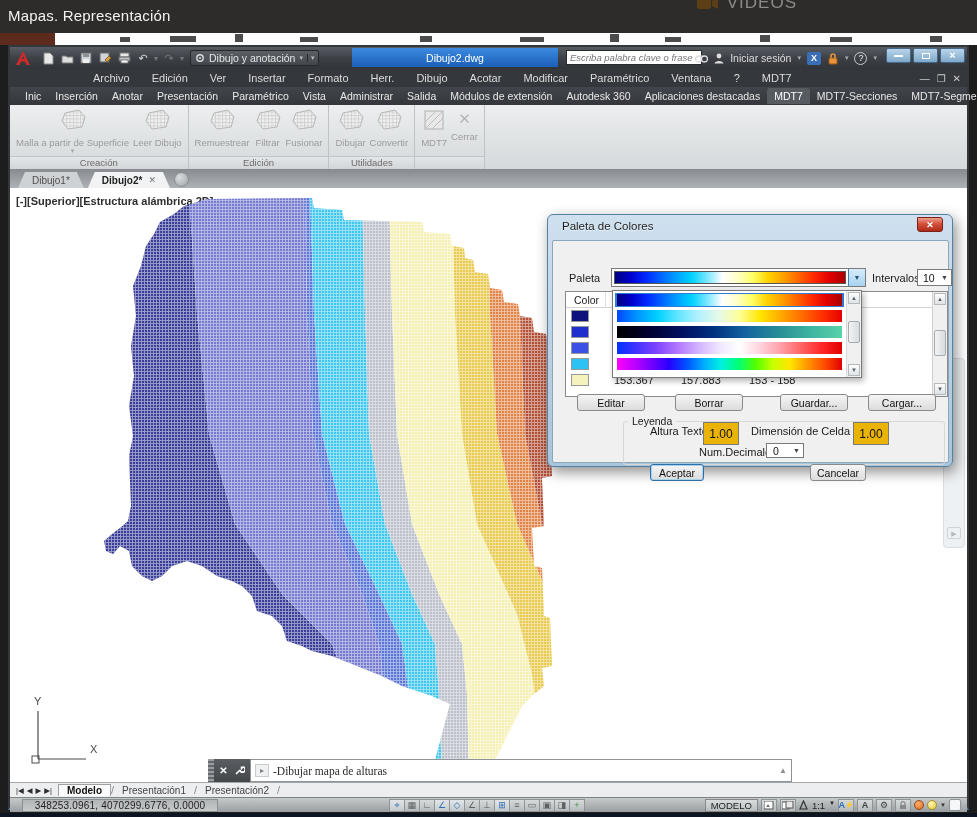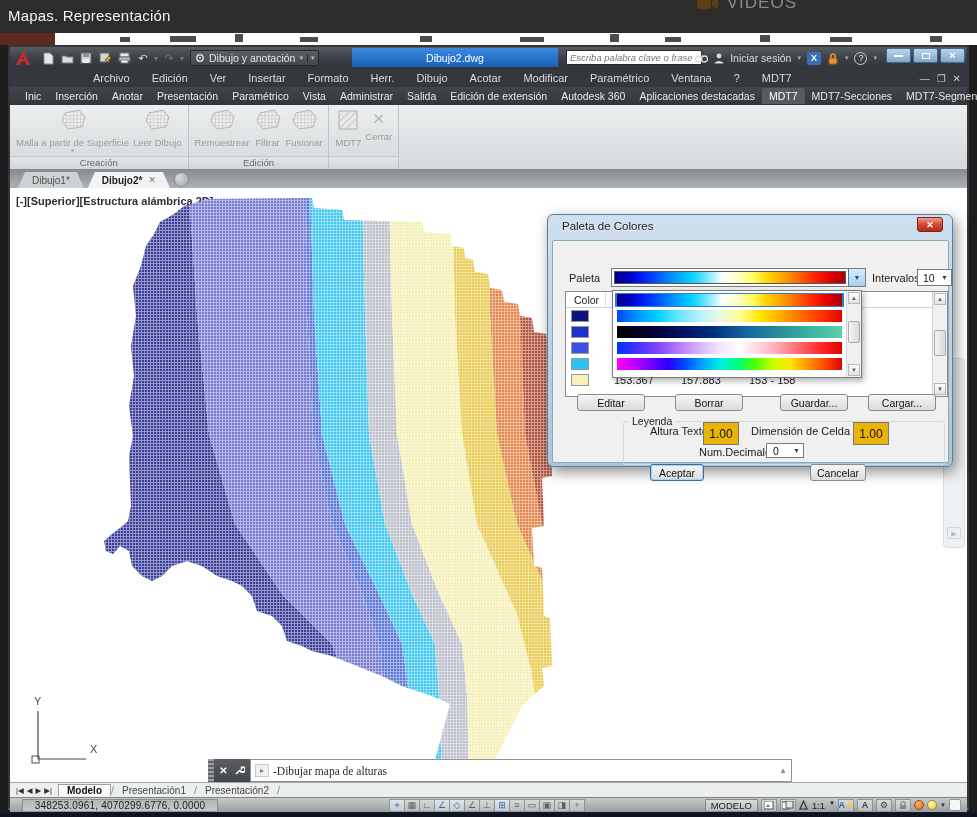--- a/index.html
+++ b/index.html
@@ -283,21 +283,21 @@
 
     <div id="ribbontabs">
         <span class="rtab">Inic</span>
         <span class="rtab">Inserción</span>
         <span class="rtab">Anotar</span>
         <span class="rtab">Presentación</span>
         <span class="rtab">Paramétrico</span>
         <span class="rtab">Vista</span>
         <span class="rtab">Administrar</span>
         <span class="rtab">Salida</span>
-        <span class="rtab">Edición de extensión</span>
+        <span class="rtab">Módulos de extensión</span>
         <span class="rtab">Autodesk 360</span>
         <span class="rtab">Aplicaciones destacadas</span>
         <span class="rtab active">MDT7</span>
         <span class="rtab">MDT7-Secciones</span>
         <span class="rtab">MDT7-Segmentos</span>
       </div>
 
     <div id="ribbonpanels">
         <div id="panels-row">
           <div class="rpanel">
@@ -333,20 +333,37 @@
                 <span class="lbl">Filtrar</span>
               </div>
               <div class="rbtn">
                 <span><svg width="28" height="24">
                     <polygon points="6,5 20,2 26,9 23,19 9,21 3,13" fill="url(#meshicon)" stroke="#b8b8b8"></polygon>
                   </svg></span>
                 <span class="lbl">Fusionar</span>
               </div>
             </div>
             <div class="rname">Edición</div>
+          </div>
+          <div class="rpanel">
+            <div class="rbody">
+              <div class="rbtn">
+                <span><svg width="28" height="24">
+                    <polygon points="6,5 20,2 26,9 23,19 9,21 3,13" fill="url(#meshicon)" stroke="#b8b8b8"></polygon>
+                  </svg></span>
+                <span class="lbl">Dibujar</span>
+              </div>
+              <div class="rbtn">
+                <span><svg width="28" height="24">
+                    <polygon points="6,5 20,2 26,9 23,19 9,21 3,13" fill="url(#meshicon)" stroke="#b8b8b8"></polygon>
+                  </svg></span>
+                <span class="lbl">Convertir</span>
+              </div>
+            </div>
+            <div class="rname">Utilidades</div>
           </div>
           <div class="rpanel">
             <div class="rbody">
               <div class="rbtn">
                 <span><svg width="24" height="24">
                     <rect x="3" y="3" width="18" height="18" fill="#e8e8e8" stroke="#b0b0b0"></rect>
                     <path d="M3 21 L21 3 M3 14 L14 3 M10 21 L21 10" stroke="#bdbdbd"></path>
                   </svg></span>
                 <span class="lbl">MDT7</span>
               </div>

